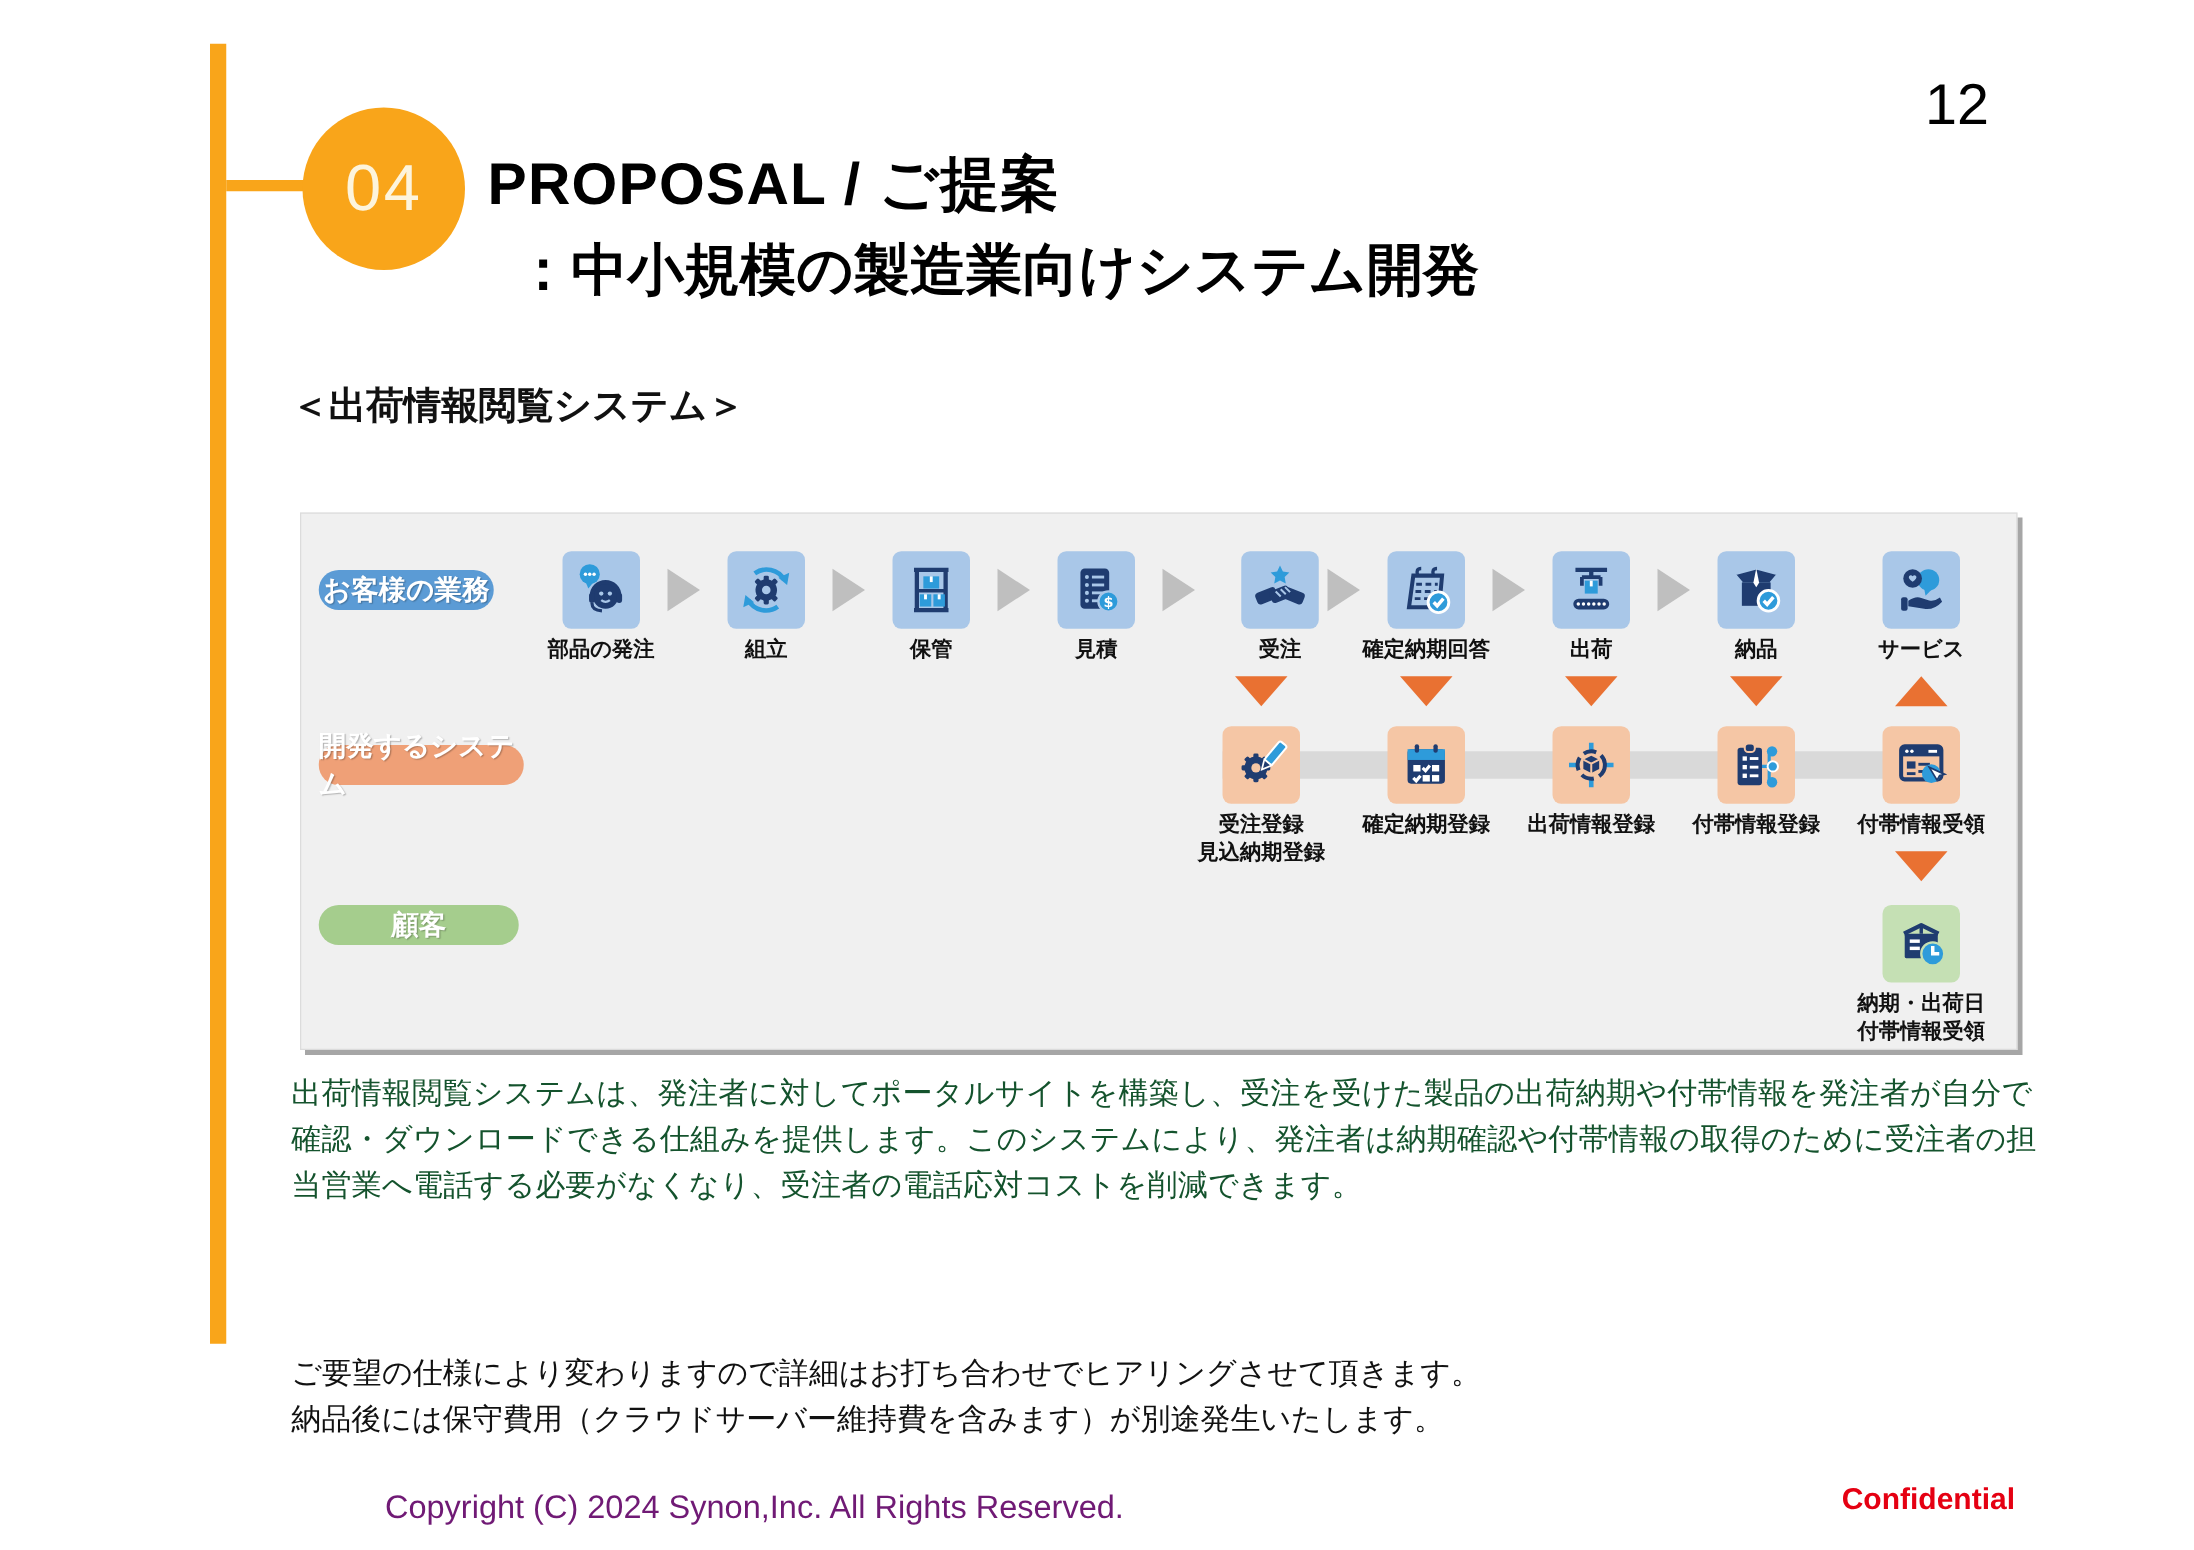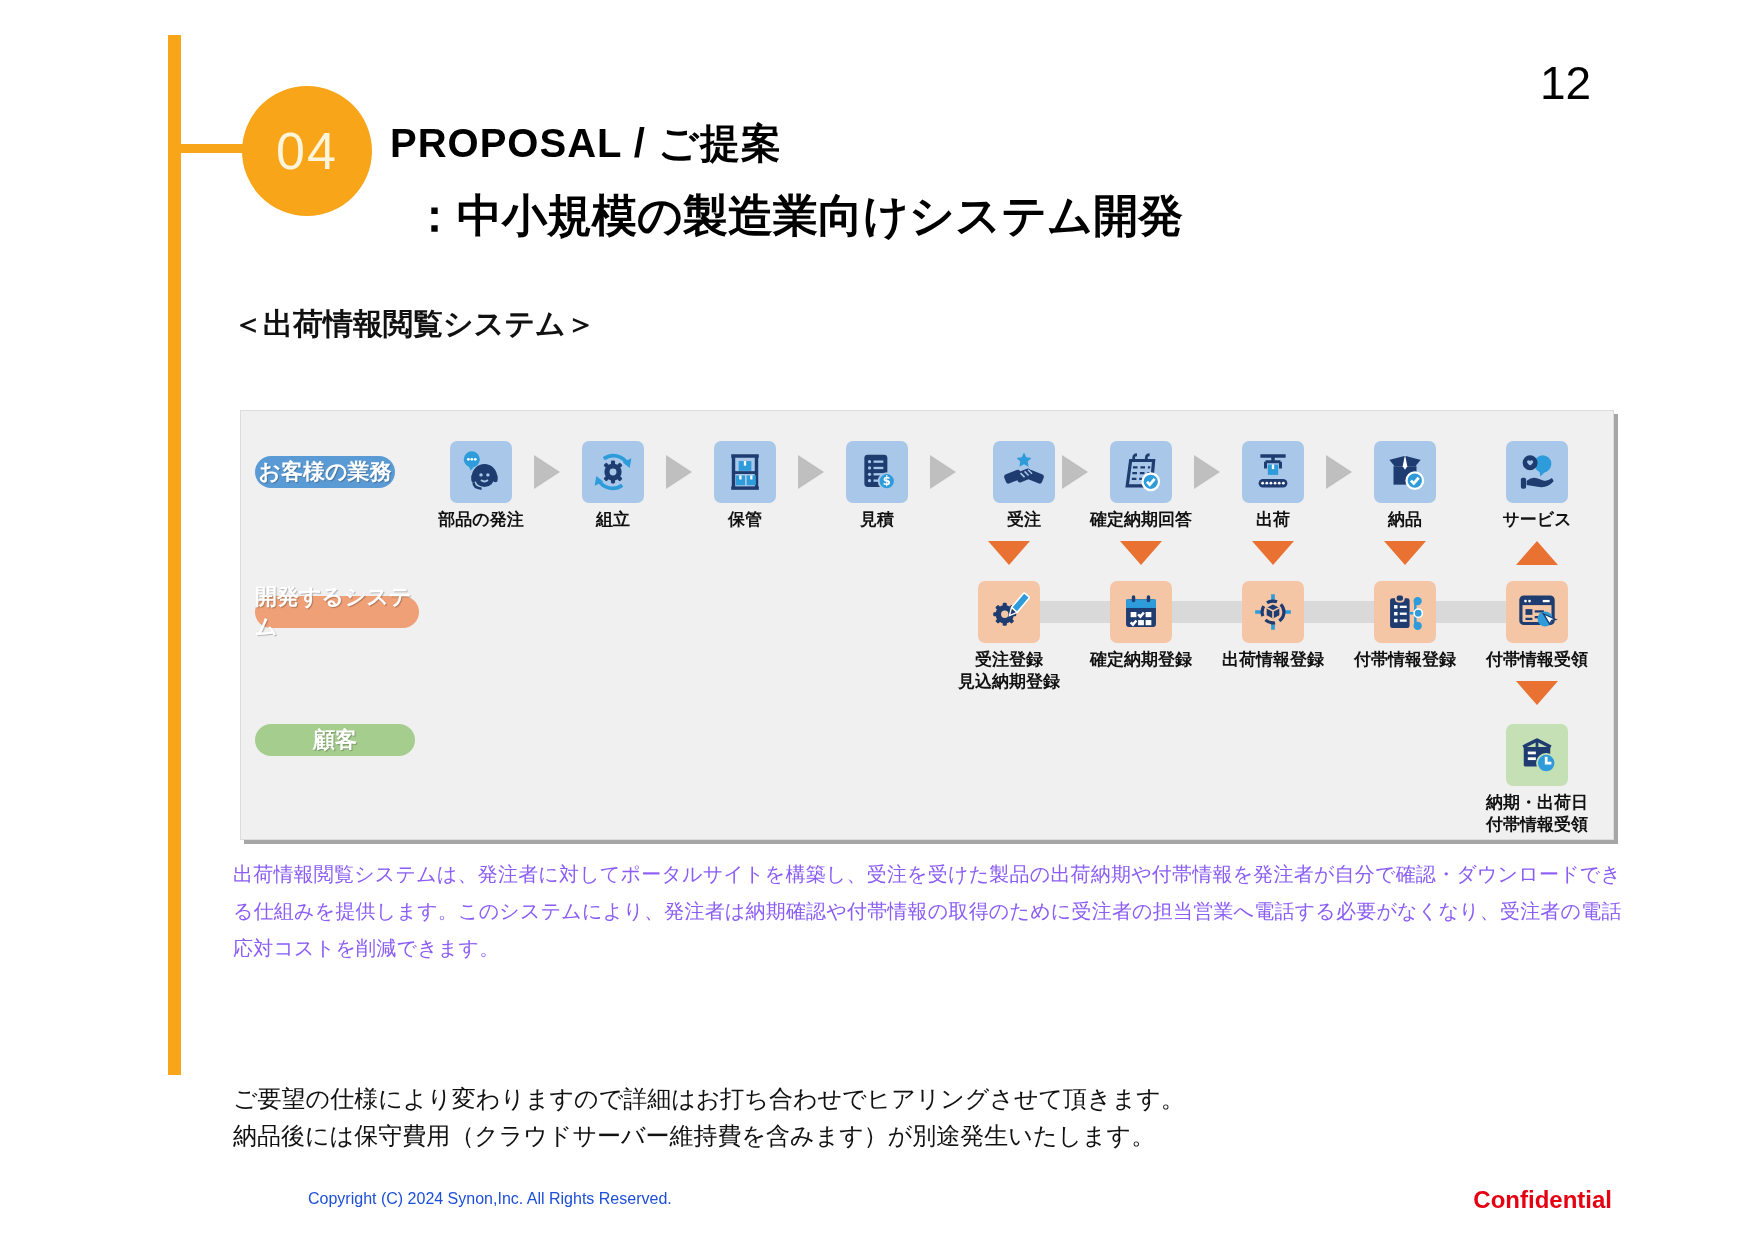--- a/index.html
+++ b/index.html
@@ -10,21 +10,21 @@
   }
   
   .left-bar{position:absolute;left:168px;top:35px;width:13px;height:1040px;background:#F9A51A;}
   .bar-stub{position:absolute;left:181px;top:144px;width:64px;height:9px;background:#F9A51A;}
   .badge-circle{
     position:absolute;left:242px;top:86px;width:130px;height:130px;border-radius:50%;
     background:#F9A51A;display:flex;align-items:center;justify-content:center;
   }
   .badge-circle span{color:#FDF4DC;font-size:52px;font-weight:300;letter-spacing:2px;}
   .page-number{position:absolute;left:1540px;top:56px;width:80px;font-size:46px;font-weight:500;color:#000;}
-  .title{position:absolute;left:390px;top:116px;font-size:40px;font-weight:600;color:#000;letter-spacing:1px;}
+  .title{position:absolute;left:390px;top:116px;font-size:47px;font-weight:600;color:#000;letter-spacing:1px;}
   .subtitle{position:absolute;left:412px;top:186px;font-size:45px;font-weight:800;color:#000;}
   .section-heading{position:absolute;left:233px;top:304px;font-size:30px;font-weight:600;color:#111;}
 
   
   .panel{
     position:absolute;left:240px;top:410px;width:1372px;height:428px;
     background:#F0F0F0;border:1px solid #DCDCDC;box-shadow:4px 4px 0 0 #A6A6A6;
   }
   .pill{
     position:absolute;height:32px;border-radius:16px;display:flex;align-items:center;justify-content:center;
@@ -57,24 +57,24 @@
     position:absolute;top:130px;width:0;height:0;
     border-bottom:24px solid #E97132;border-left:21px solid transparent;border-right:21px solid transparent;
   }
   .oarrow-portal{top:270px;}
   .connector{position:absolute;left:737px;top:190px;width:590px;height:22px;background:#D9D9D9;}
   .node .tile{position:relative;z-index:1;}
 
   
   .description{
     position:absolute;left:233px;top:856px;width:1405px;
-    font-size:20px;line-height:37px;color:#8b5cf6;letter-spacing:0.2px;font-family:Liberation Serif, serif;
+    font-size:24px;line-height:37px;color:#14532d;letter-spacing:0.2px;
   }
   .notes{position:absolute;left:233px;top:1080px;font-size:24px;line-height:37px;color:#111;}
-  .copyright{position:absolute;left:308px;top:1190px;font-size:16px;color:#1d4ed8;}
+  .copyright{position:absolute;left:308px;top:1190px;font-size:26px;color:#701a75;}
   .confidential{position:absolute;left:1452px;top:1186px;width:160px;text-align:right;font-size:24px;font-weight:800;color:#E50012;}
 </style>
 </head>
 <body>
 
 <div class="left-bar"></div>
 <div class="bar-stub"></div>
 <div class="badge-circle">
   <span>04</span>
 </div>

